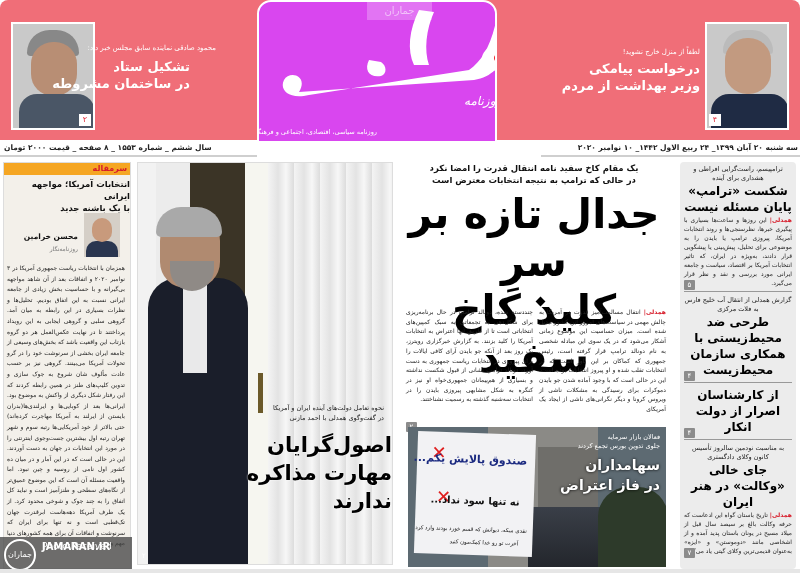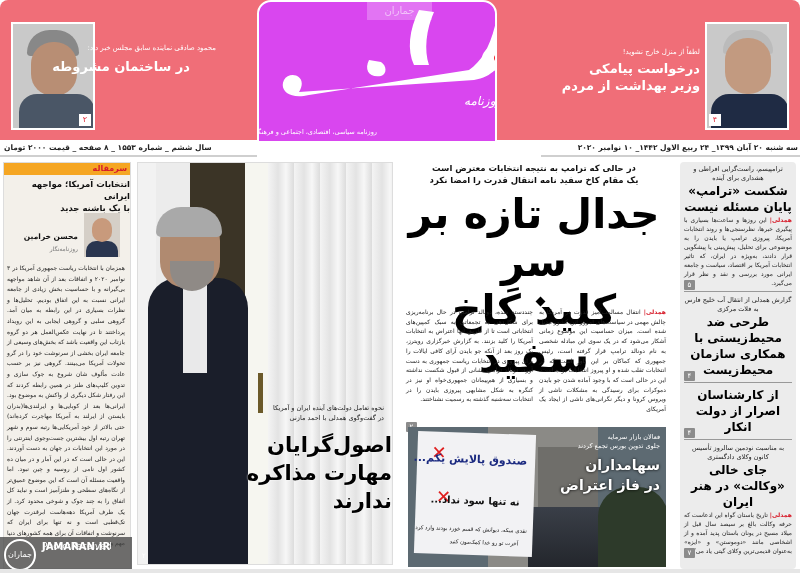--- a/index.html
+++ b/index.html
@@ -109,20 +109,21 @@
 
 <div class="teaser" style="left:0; width:250px;">
   <div class="photo" style="left:11px;">
     <div style="position:absolute;left:14px;top:6px;width:52px;height:26px;background:#888;border-radius:26px 26px 4px 4px;"></div>
     <div style="position:absolute;left:18px;top:18px;width:46px;height:54px;background:#b88e74;border-radius:22px;"></div>
     <div style="position:absolute;left:6px;top:70px;width:76px;height:40px;background:#4a5666;border-radius:18px 18px 0 0;"></div>
     <div class="pgnum" style="right:2px;">۲</div>
   </div>
   <div class="kicker" style="right:34px; top:22px;">محمود صادقی نماینده سابق مجلس خبر داد:</div>
   <div class="headline" style="right:60px; top:36px;">
+    <div>تشکیل ستاد</div>
     <div>در ساختمان مشروطه</div>
   </div>
 </div>
 
 <div class="teaser" style="left:540px; width:260px;">
   <div class="photo" style="left:165px;">
     <div style="position:absolute;left:16px;top:6px;width:50px;height:24px;background:#bbb;border-radius:26px 26px 4px 4px;"></div>
     <div style="position:absolute;left:18px;top:14px;width:46px;height:56px;background:#c29a80;border-radius:22px;"></div>
     <div style="position:absolute;left:4px;top:70px;width:78px;height:40px;background:#1f2b44;border-radius:18px 18px 0 0;"></div>
     <div class="pgnum" style="left:2px;">۴</div>
@@ -158,22 +159,22 @@
   <div class="item">
     <div class="k">به مناسبت نودمین سالروز تأسیس کانون وکلای دادگستری</div>
     <div class="h">جای خالی «وکالت» در هنر ایران</div>
     <div class="b"><span class="brand">همدلی|</span> <span>تاریخ باستان گواه این ادعاست که حرفه وکالت بالغ بر سیصد سال قبل از میلاد مسیح در یونان باستان پدید آمده و از اشخاصی مانند «دوموستن» و «ایزه» به‌عنوان قدیمی‌ترین وکلای گیتی یاد می‌کنند.</span></div>
     <div class="pg">۷</div>
   </div>
 </div>
 
 <div class="lead">
   <div class="lead-kicker">
+    <div>یک مقام کاخ سفید نامه انتقال قدرت را امضا نکرد</div>
     <div>در حالی که ترامپ به نتیجه انتخابات معترض است</div>
-    <div>یک مقام کاخ سفید نامه انتقال قدرت را امضا نکرد</div>
   </div>
   <div class="lead-head">
     <div>جدال تازه بر سرِ</div>
     <div>کلید کاخ سفید</div>
   </div>
   <div class="diamond"></div>
   <div class="lead-body" style="right:2px;"><span class="brand">همدلی|</span> <span>انتقال مسالمت‌آمیز قدرت در آمریکا به چالش مهمی در سیاست‌های امروز این کشور تبدیل شده است. میزان حساسیت این موضوع زمانی آشکار می‌شود که در یک سوی این مبادله شخصی به نام دونالد ترامپ قرار گرفته است، رئیس جمهوری که کماکان بر این باور است که در انتخابات تقلب شده و او پیروز انتخابات بوده است. این در حالی است که با وجود آماده شدن جو بایدن دموکرات برای رسیدگی به مشکلات ناشی از ویروس کرونا و دیگر نگرانی‌های ناشی از ایجاد یک آمریکای</span></div>
   <div class="lead-body" style="left:6px;">چنددسته شده، دونالد ترامپ در حال برنامه‌ریزی برای شکل‌دهی به تجمعاتی به سبک کمپین‌های انتخاباتی است تا از طریق آنها اعتراض به انتخابات آمریکا را کلید بزنند. به گزارش خبرگزاری رویترز، یک روز بعد از آنکه جو بایدن آرای کافی ایالات را برای پیروزی در انتخابات ریاست جمهوری به دست آورد، دونالد ترامپ نشانی از قبول شکست نداشته و بسیاری از هم‌پیمانان جمهوری‌خواه او نیز در کنگره به شکل مشابهی پیروزی بایدن را در انتخابات سه‌شنبه گذشته به رسمیت نشناختند.</div>
   <div class="pg" style="left:6px; bottom:-2px;">۲</div>
 </div>

